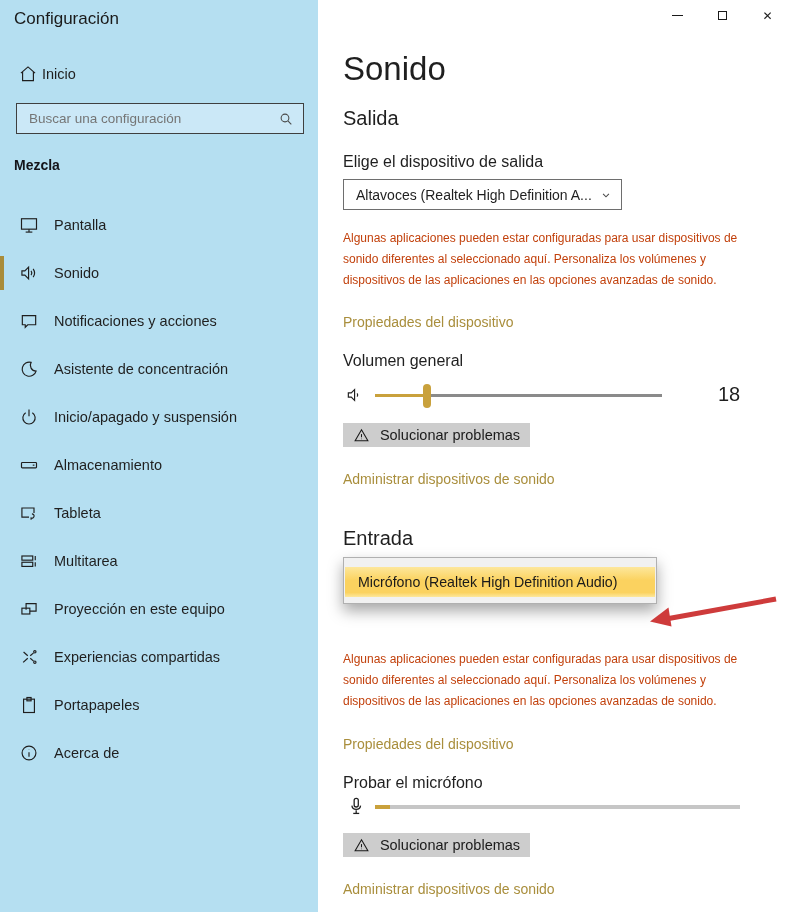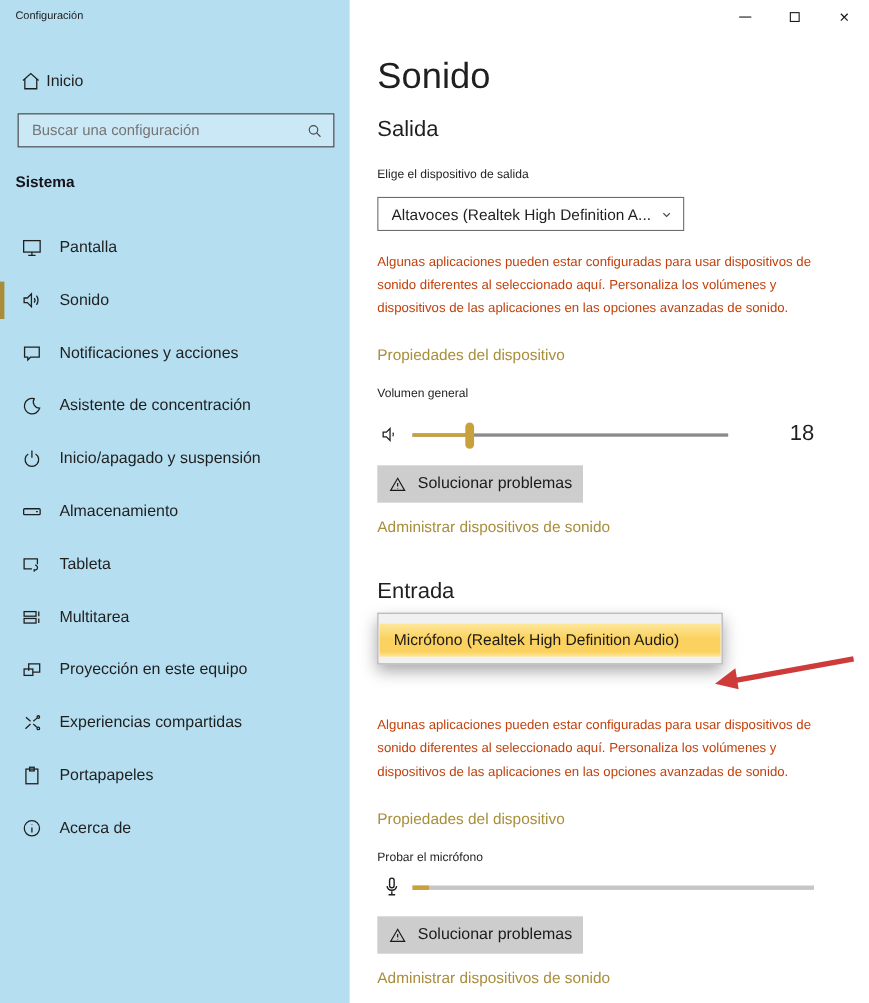--- a/index.html
+++ b/index.html
@@ -2,21 +2,21 @@
 <html><head>
 <meta charset="utf-8">
 <style>
   * { margin:0; padding:0; box-sizing:border-box; }
   html,body { width:790px; height:912px; overflow:hidden;
     font-family:"Liberation Sans", sans-serif; background:#fff; color:#1f1f1f; }
   .app { position:relative; width:790px; height:912px; }
 
   
   .sidebar { position:absolute; left:0; top:0; width:318px; height:912px; background:#b5dff1; }
-  .titlebar-title { position:absolute; left:14px; top:9px; font-size:10px; color:#1a1a1a;text-align:center; }
+  .titlebar-title { position:absolute; left:14px; top:9px; font-size:17px; color:#1a1a1a;text-align:center; }
   .home-row { position:absolute; left:18px; top:60px; height:28px; display:flex; align-items:center; gap:4px; font-size:14.5px; }
   .search-box { position:absolute; left:16px; top:103px; width:288px; height:31px; background:#cbe8f7;
     border:1px solid #3f3f3f; display:flex; align-items:center; padding:0 9px 0 12px; }
   .search-box input { flex:1; border:none; background:transparent; outline:none; font-size:13.5px;
     color:#0f172a; font-family:"Liberation Sans", sans-serif; }
   .section-header { position:absolute; left:14px; top:157px; font-size:14px; font-weight:bold; color:#14141a; }
   .nav { position:absolute; left:0; top:201px; width:318px; }
   .nav-item { position:relative; height:48px; display:flex; align-items:center; padding-left:19px; gap:15px;
     font-size:14.5px; cursor:default; }
   .nav-item.selected::before { content:''; position:absolute; left:0; top:7px; height:34px; width:4px; background:#a98c3a; }
@@ -25,35 +25,35 @@
 
   
   .main { position:absolute; left:318px; top:0; width:472px; height:912px; background:#ffffff; }
   .window-controls { position:absolute; top:0; right:0; display:flex; }
   .win-btn { width:45px; height:31px; display:flex; align-items:center; justify-content:center;
     font-size:12px; color:#1a1a1a; }
   .win-btn .bar { width:11px; height:1px; background:#1a1a1a; }
   .win-btn .box { width:9px; height:9px; border:1px solid #1a1a1a; }
   .page-title { position:absolute; left:25px; top:50px; font-size:33px; font-weight:300; color:#1f1f1f; }
   .h2 { position:absolute; left:25px; font-size:20px; font-weight:400; color:#1f1f1f; }
-  .label { position:absolute; left:25px; font-size:11px; color:#1f1f1f; }
+  .label { position:absolute; left:25px; font-size:16px; color:#1f1f1f; }
   .para { position:absolute; left:25px; width:422px; font-size:12px; line-height:21px; color:#c2410c; }
   .link { position:absolute; left:25px; font-size:14px; color:#a98e3c; cursor:pointer; }
 
   .combobox { position:absolute; left:25px; top:179px; width:279px; height:31px; background:#fff;
     border:1.6px solid #6e6e6e; display:flex; align-items:center; padding:0 8px 0 12px; font-size:14px; }
   .combobox .cb-text { flex:1; white-space:nowrap; overflow:hidden; }
 
   .slider-row { position:absolute; left:27px; top:381px; height:28px; display:flex; align-items:center; }
   .slider-track { position:relative; margin-left:10px; width:287px; height:3px; background:#8a8a8a; }
   .slider-fill { position:absolute; left:0; top:0; height:3px; background:#c9a13c; }
   .slider-handle { position:absolute; top:-10px; width:8px; height:24px; border-radius:4px; background:#c9a13c; margin-left:-4px; }
   .slider-value { position:absolute; left:400px; top:383px; font-size:20px; color:#1f1f1f; }
 
-  .btn { position:absolute; left:25px; width:187px; height:34px; background:#cdcdcd; border:none;
+  .btn { position:absolute; left:25px; width:187px; height:24px; background:#cdcdcd; border:none;
     display:flex; align-items:center; justify-content:center; gap:10px; font-size:14.5px; color:#1a1a1a;
     font-family:"Liberation Sans", sans-serif; }
 
   .listbox { position:absolute; left:25px; top:557px; width:314px; background:#f1f1f1;
     border:1px solid #b0b0b0; padding:9px 1px 6px 1px; box-shadow:0 7px 14px rgba(0,0,0,0.35); z-index:5; }
   .list-option { height:30px; display:flex; align-items:center; padding-left:13px; font-size:14.2px; color:#1a1a1a; }
   .list-option.highlighted { background:linear-gradient(180deg,#fde79b 0%,#fbd25f 45%,#fbd25f 85%,#fde79b 100%); }
 
   .annotation-arrow { position:absolute; left:330px; top:592px; z-index:6; }
 
@@ -82,21 +82,21 @@
     <div class="search-box">
       <input type="text" placeholder="Buscar una configuración" style="">
       <span class="icon">
         <svg width="16" height="16" viewBox="0 0 24 24" fill="none" stroke="#4a4a4a" stroke-width="1.6">
           <circle cx="10.5" cy="10.5" r="5.8"></circle>
             <path d="M14.8 14.8 L20 20"></path>
         </svg>
       </span>
     </div>
 
-    <div class="section-header">Sistema</div>
+    <div class="section-header">Mezcla</div>
 
     <div class="nav">
 
       <div class="nav-item">
         <span class="icon">
           <svg width="20" height="20" viewBox="0 0 24 24" fill="none" stroke="#1f1f1f" stroke-width="1.4">
             <rect x="3" y="4.5" width="18" height="12.5"></rect>
               <path d="M12 17 V20.5"></path>
               <path d="M8 20.5 H16"></path>
           </svg>

